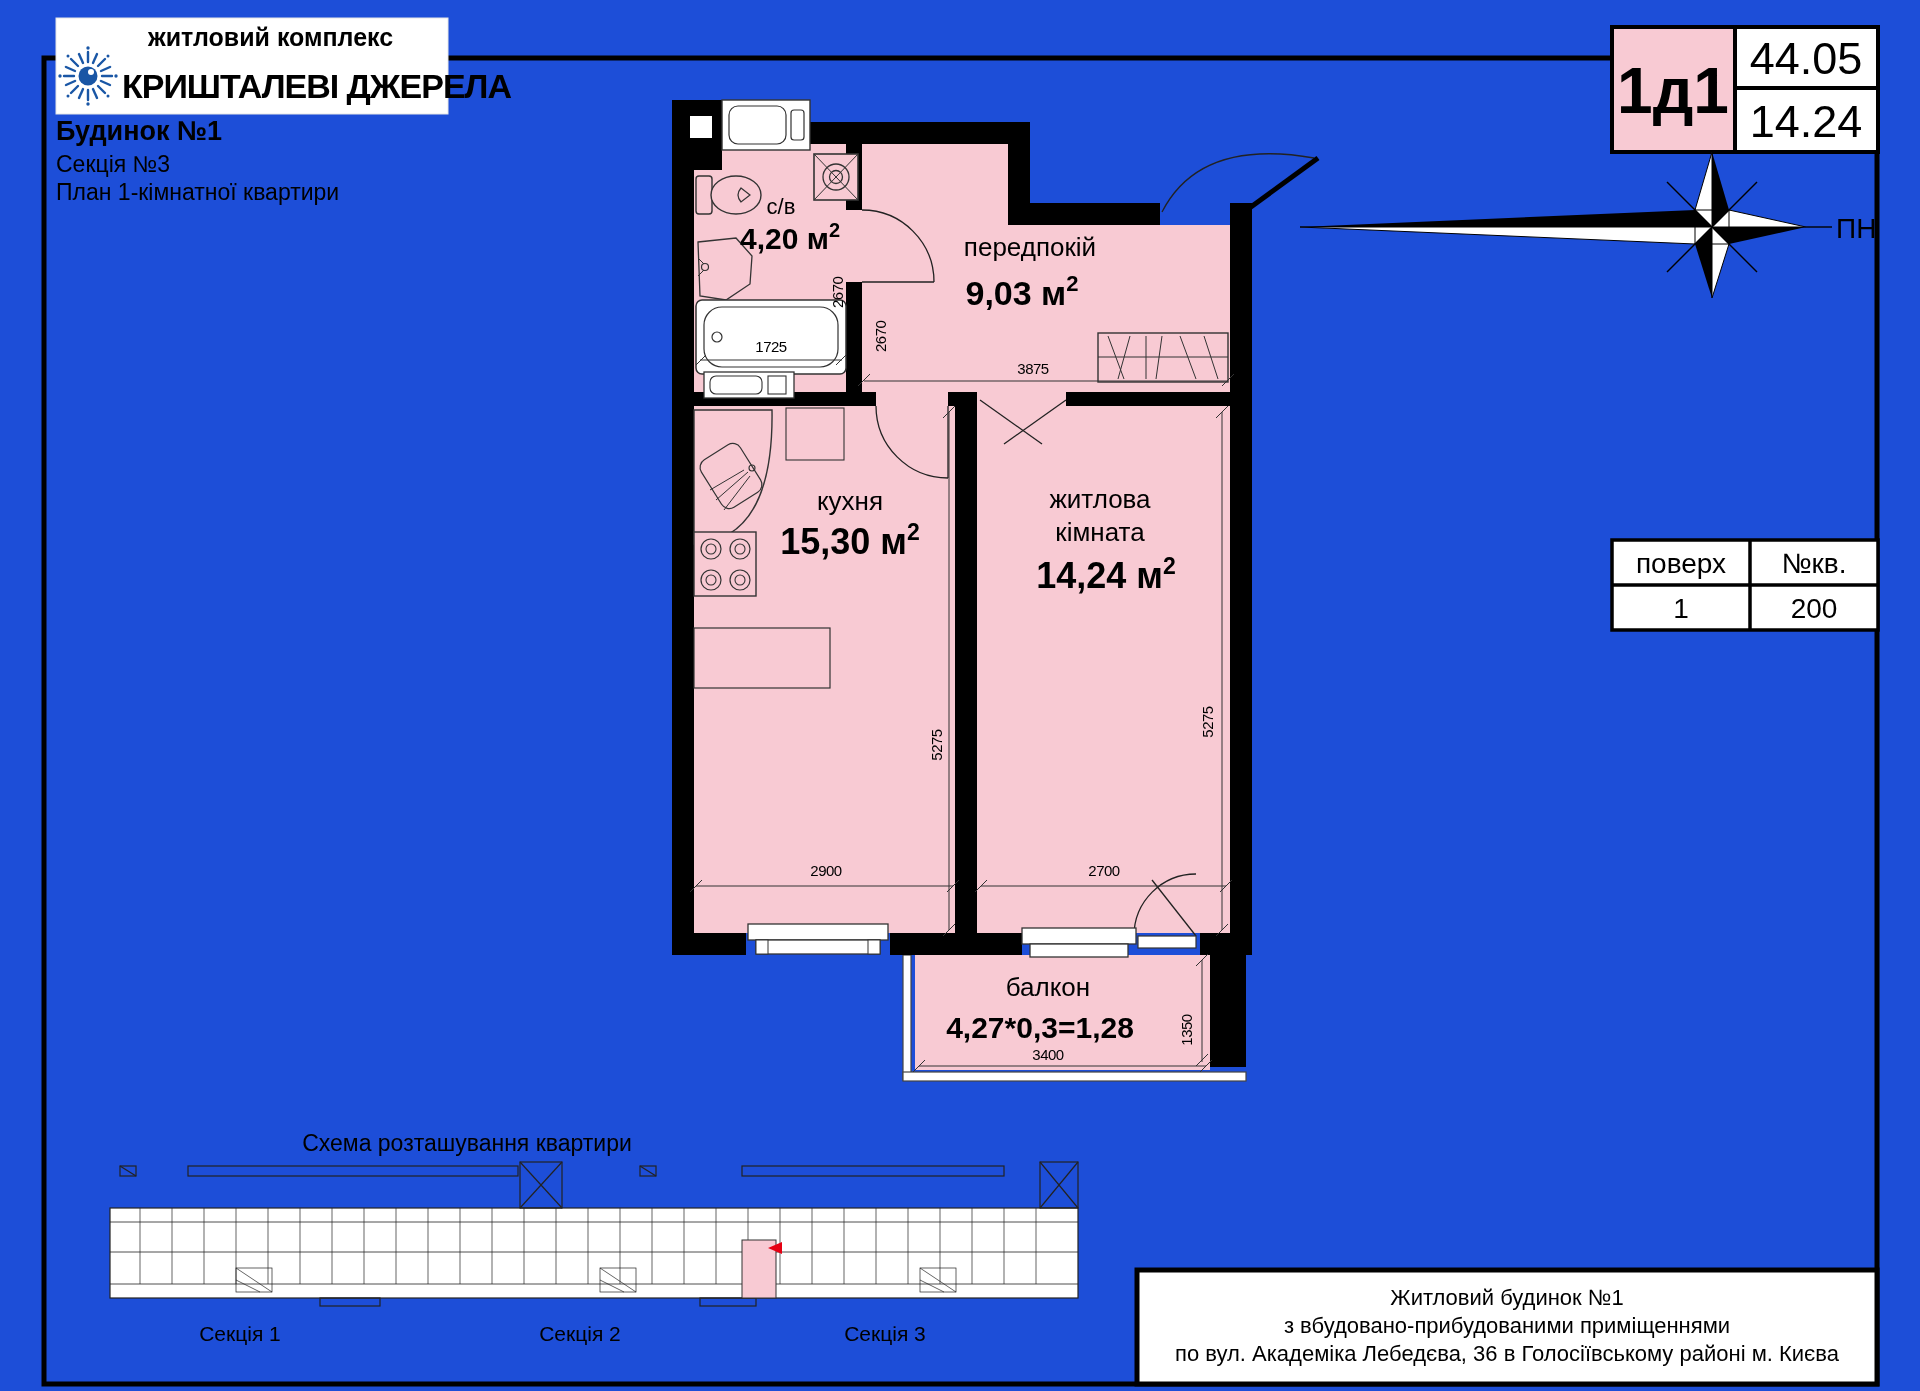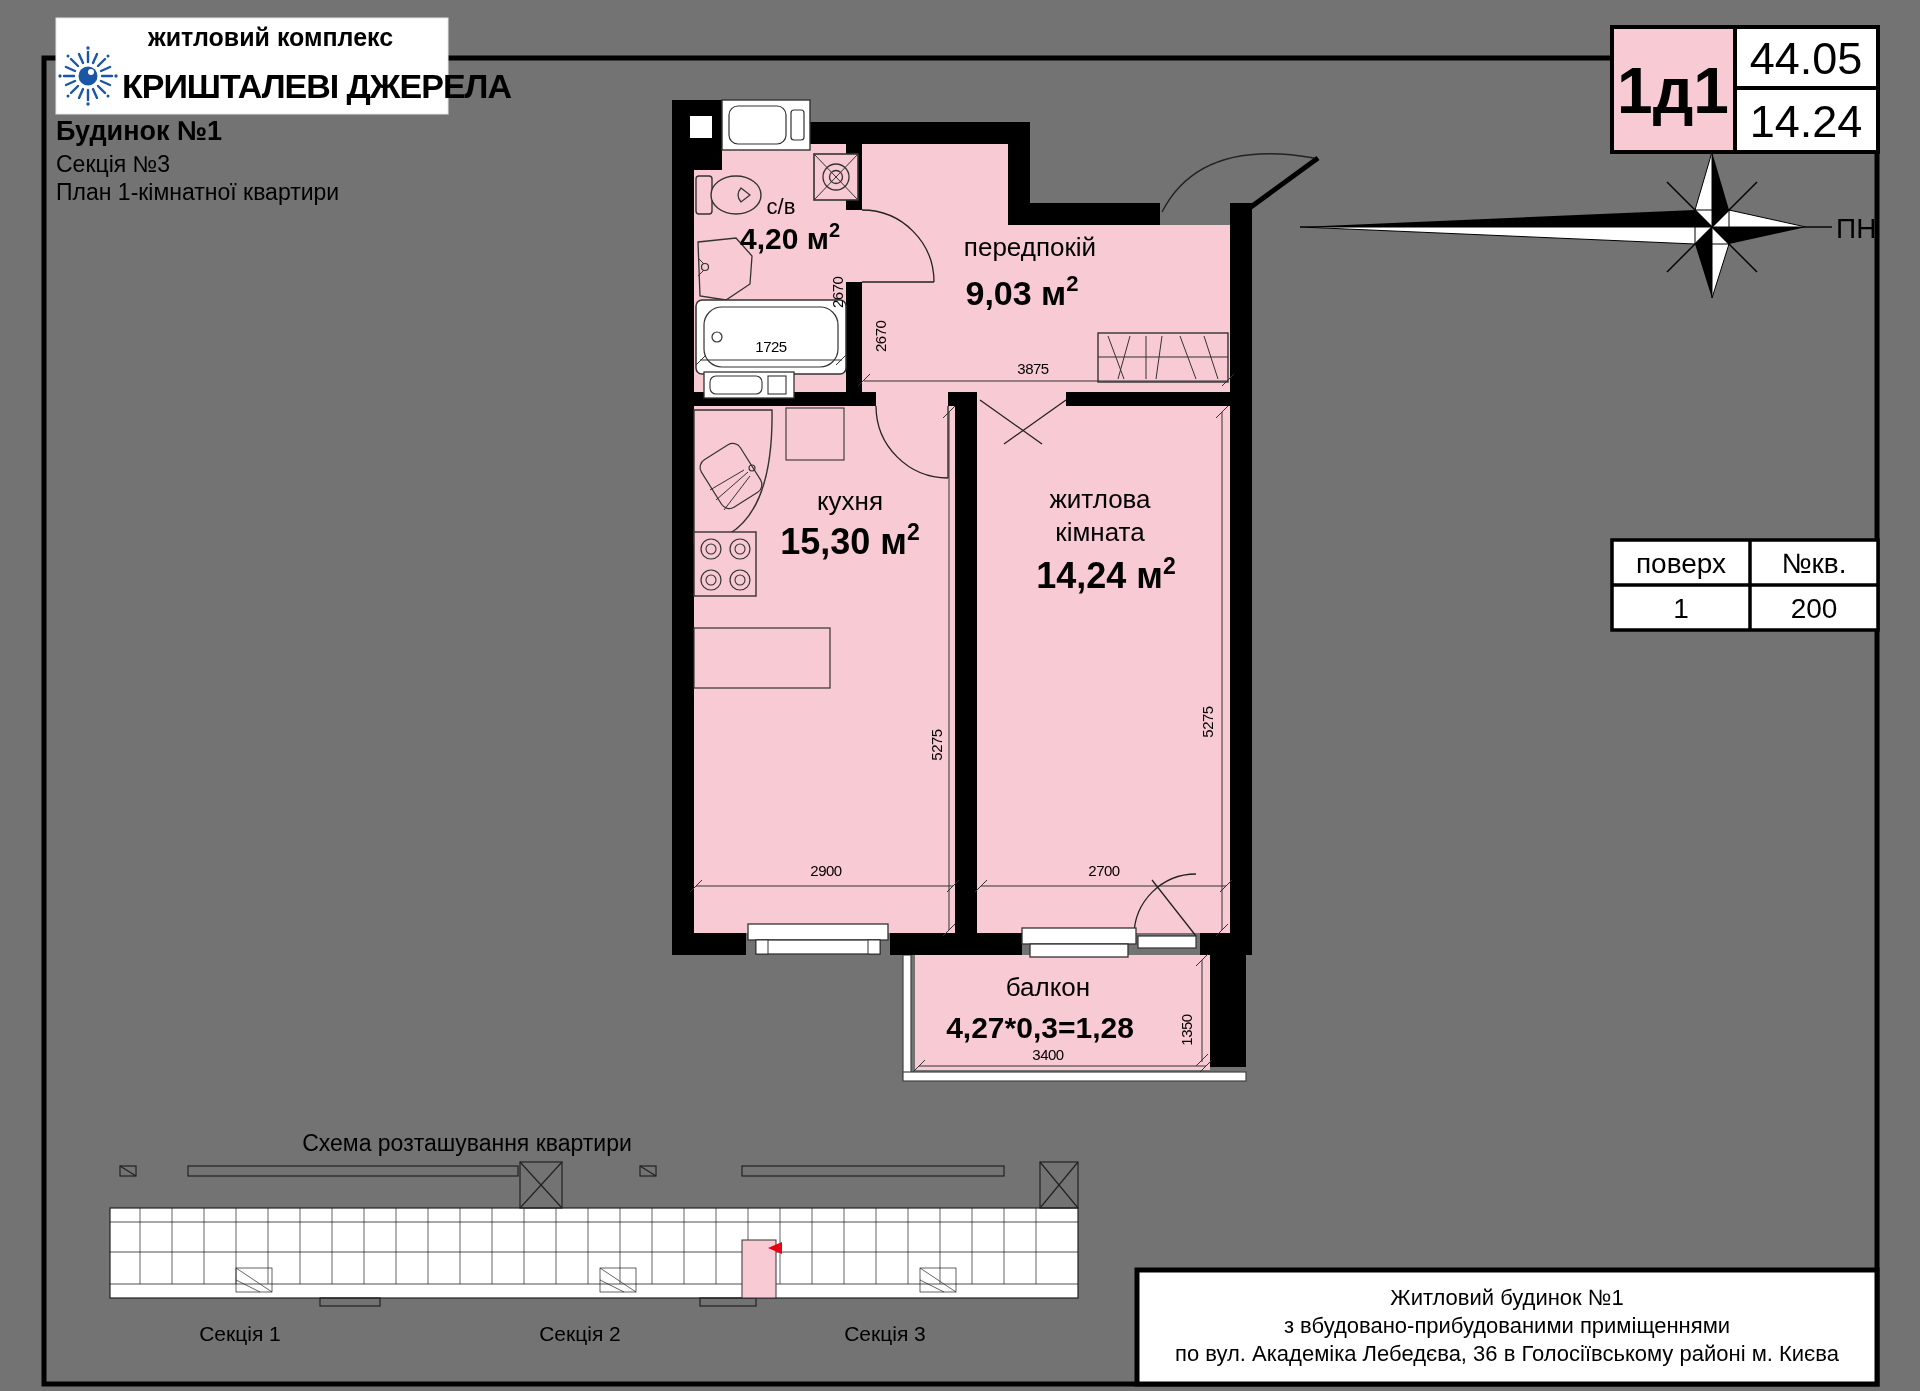--- a/index.html
+++ b/index.html
@@ -1,16 +1,16 @@
 <!DOCTYPE html>
 <html><head>
 <meta charset="utf-8">
 <style>
   html,body { margin:0; padding:0; background:#ffffff; }
-  .page { position:relative; width:1920px; height:1391px; background:#737373; overflow:hidden;
+  .page { position:relative; width:1920px; height:1391px; background:#1d4ed8; overflow:hidden;
           font-family:"Liberation Sans", sans-serif; }
   svg text, svg tspan { font-family:"Liberation Sans", sans-serif; fill:#000; }
   .thin  { stroke:#222; stroke-width:1.3; fill:none; }
   .thin2 { stroke:#333; stroke-width:1;   fill:none; }
   .wall  { fill:#000; }
   .dimtxt{ font-size:15px; letter-spacing:-0.5px; }
 </style>
 </head>
 <body>
 

